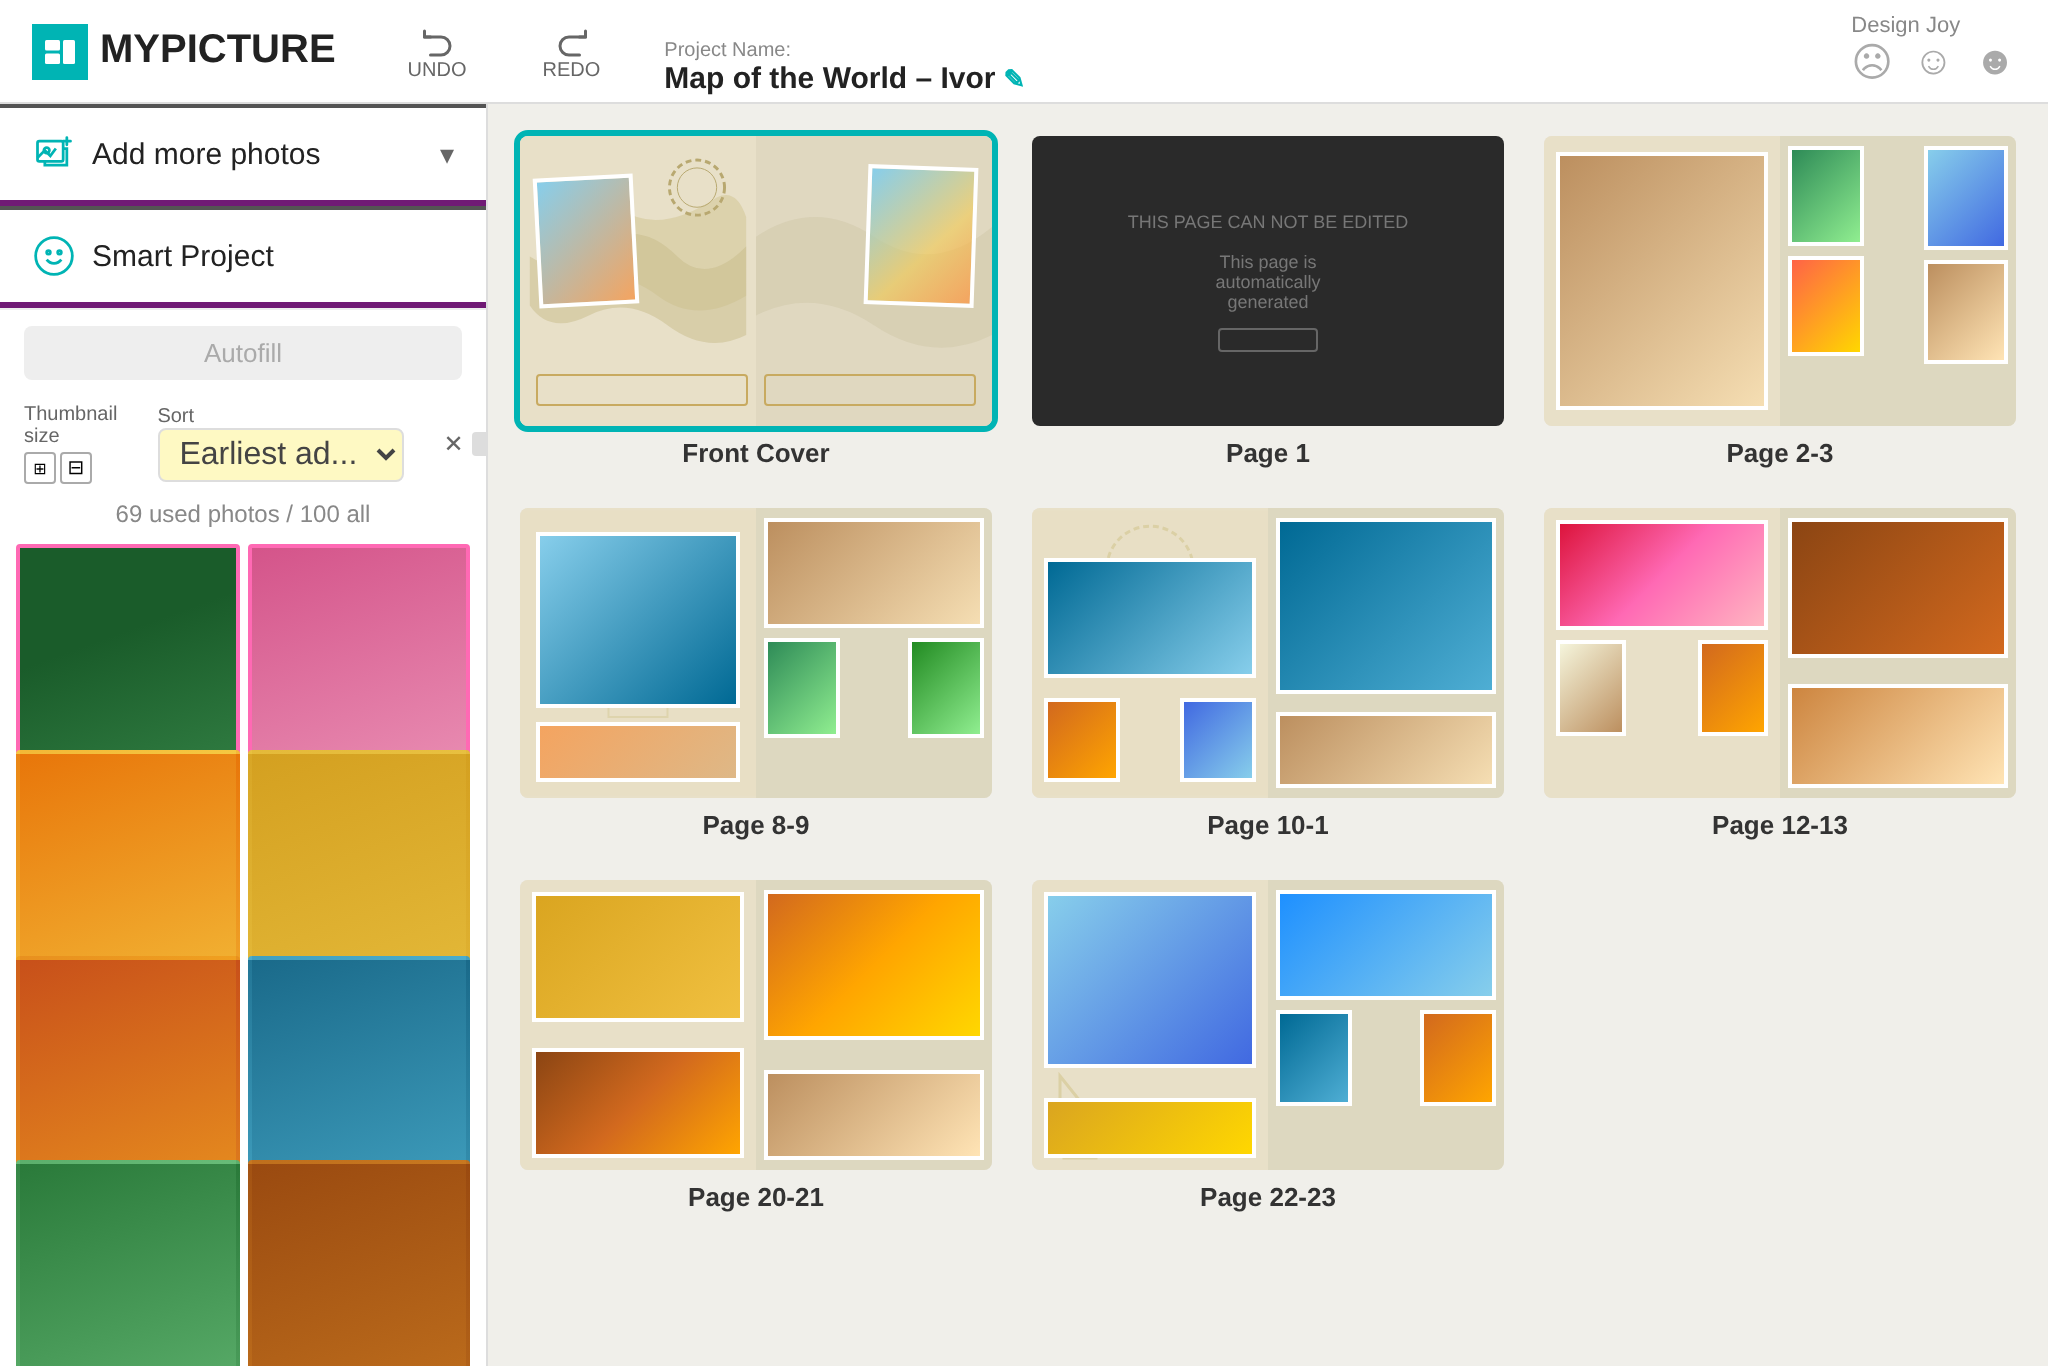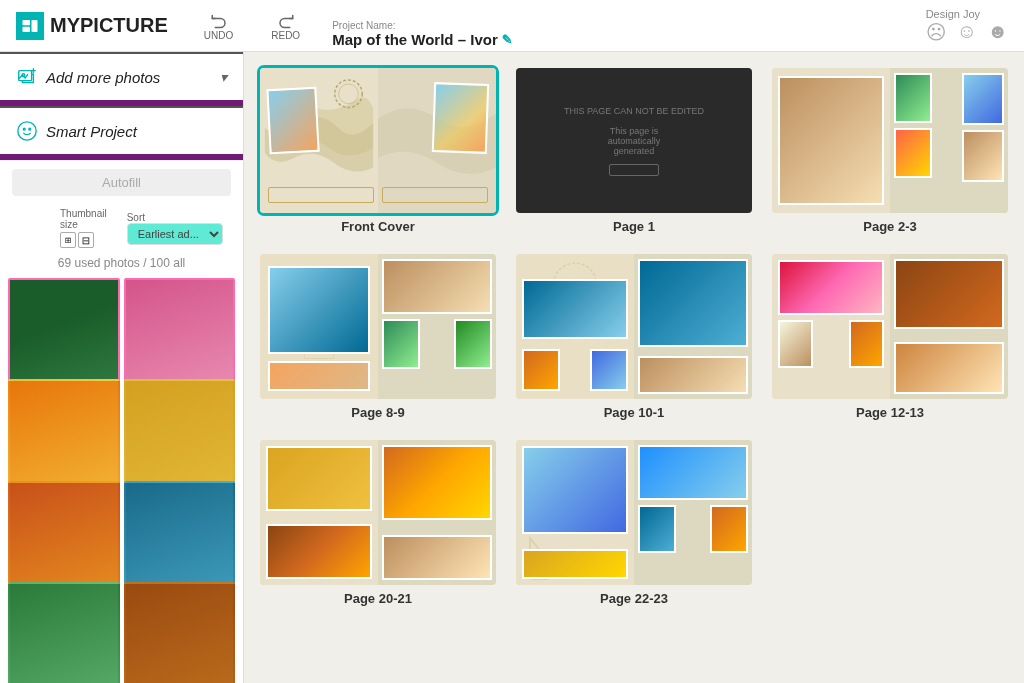--- a/index.html
+++ b/index.html
@@ -24,29 +24,29 @@
     .design-joy { display: flex; flex-direction: column; align-items: flex-start; margin-left: auto; }
     .design-joy-label { font-size: 11px; color: #888; }
     .design-joy-icons { display: flex; gap: 10px; }
     .emoji-btn { font-size: 20px; cursor: pointer; background: none; border: none; color: #aaa; }
 
     
     .app-body { display: flex; height: calc(100vh - 52px); }
 
     
     .sidebar { width: 244px; background: #fff; border-right: 1px solid #ddd; display: flex; flex-direction: column; overflow: hidden; }
-    .sidebar-btn { display: flex; align-items: center; gap: 8px; padding: 12px 16px; font-size: 15px; font-weight: 500; color: #222; cursor: pointer; border-bottom: 6px solid #701a75; background: none; border-left: none; border-right: none; width: 100%; text-align: left; font-style: italic; }
+    .sidebar-btn { display: flex; align-items: center; gap: 8px; padding: 12px 16px; font-size: 15px; font-weight: 500; color: #222; cursor: pointer; border-bottom: 3px solid #701a75; background: none; border-left: none; border-right: none; width: 100%; text-align: left; }
     .sidebar-icon { width: 22px; height: 22px; }
     .sidebar-icon svg { width: 22px; height: 22px; stroke: #00b4b4; fill: none; }
     .chevron { margin-left: auto; font-size: 14px; color: #666; }
     .autofill-bar { margin: 8px 12px; background: #eee; border: none; border-radius: 4px; padding: 6px 12px; font-size: 13px; color: #aaa; cursor: pointer; text-align: center; }
     .thumbnail-size { display: flex; flex-direction: column; align-items: flex-start; }
     .thumb-icons { display: flex; gap: 2px; margin-top: 2px; }
     .thumb-icon { width: 16px; height: 16px; border: 1px solid #aaa; display: flex; align-items: center; justify-content: center; cursor: pointer; border-radius: 2px; }
-    .sort-select { font-size: 11px; padding: 3px 6px; border: 1px solid #ddd; border-radius: 4px; color: #444; background: #5eead4; cursor: pointer; flex: 1; }
+    .sort-select { font-size: 16px; padding: 3px 6px; border: 1px solid #ddd; border-radius: 4px; color: #444; background: #fef9c3; cursor: pointer; flex: 1; }
     .hide-used { display: flex; align-items: center; gap: 4px; font-size: 11px; color: #666; cursor: pointer; }
     .x-btn { font-size: 12px; color: #666; cursor: pointer; background: none; border: none; }
     .delete-btn { font-size: 14px; color: #999; cursor: pointer; background: none; border: none; }
     .photo-count { font-size: 12px; color: #888; text-align: center; padding: 4px 0; }
     .photo-grid { display: grid; grid-template-columns: 1fr 1fr; gap: 4px; padding: 4px 8px; overflow-y: auto; flex: 1; }
     .photo-thumb { position: relative; width: 100%; aspect-ratio: 2/3; background: #ccc; overflow: hidden; border: 2px solid transparent; cursor: pointer; border-radius: 2px; }
     .photo-thumb .used-badge { position: absolute; bottom: 2px; right: 2px; background: rgba(0,0,0,0.6); color: white; font-size: 10px; width: 16px; height: 16px; display: flex; align-items: center; justify-content: center; border-radius: 50%; }
 
     
     .main { flex: 1; overflow-y: auto; padding: 16px; background: #f0efea; }
@@ -69,21 +69,21 @@
     
     .p1 { background: linear-gradient(160deg, #1a5c2a 30%, #3d8f4f 100%); }
     .p2 { background: linear-gradient(160deg, #d4548a 0%, #f0a0c0 100%); }
     .p3 { background: linear-gradient(160deg, #e8760a 0%, #f5c842 100%); }
     .p4 { background: linear-gradient(160deg, #d4a020 0%, #e8c040 100%); }
     .p5 { background: linear-gradient(160deg, #c8501a 0%, #f0a020 100%); }
     .p6 { background: linear-gradient(160deg, #1a6a8a 0%, #4aadcc 100%); }
     .p7 { background: linear-gradient(160deg, #2a7a3a 0%, #68bc78 100%); }
     .p8 { background: linear-gradient(160deg, #9a4a10 0%, #c87820 100%); }
 
-    .sort-row { display: flex; align-items: center; gap: 20px; padding: 4px 12px 4px; margin-left: 48px; }
+    .sort-row { display: flex; align-items: center; gap: 20px; padding: 4px 12px 4px; }
 
     
     .pink-border { border: 2px solid #ff69b4 !important; }
   </style>
 </head>
 <body>
 
 <header class="header">
   <div class="logo">
     <div class="logo-icon">

